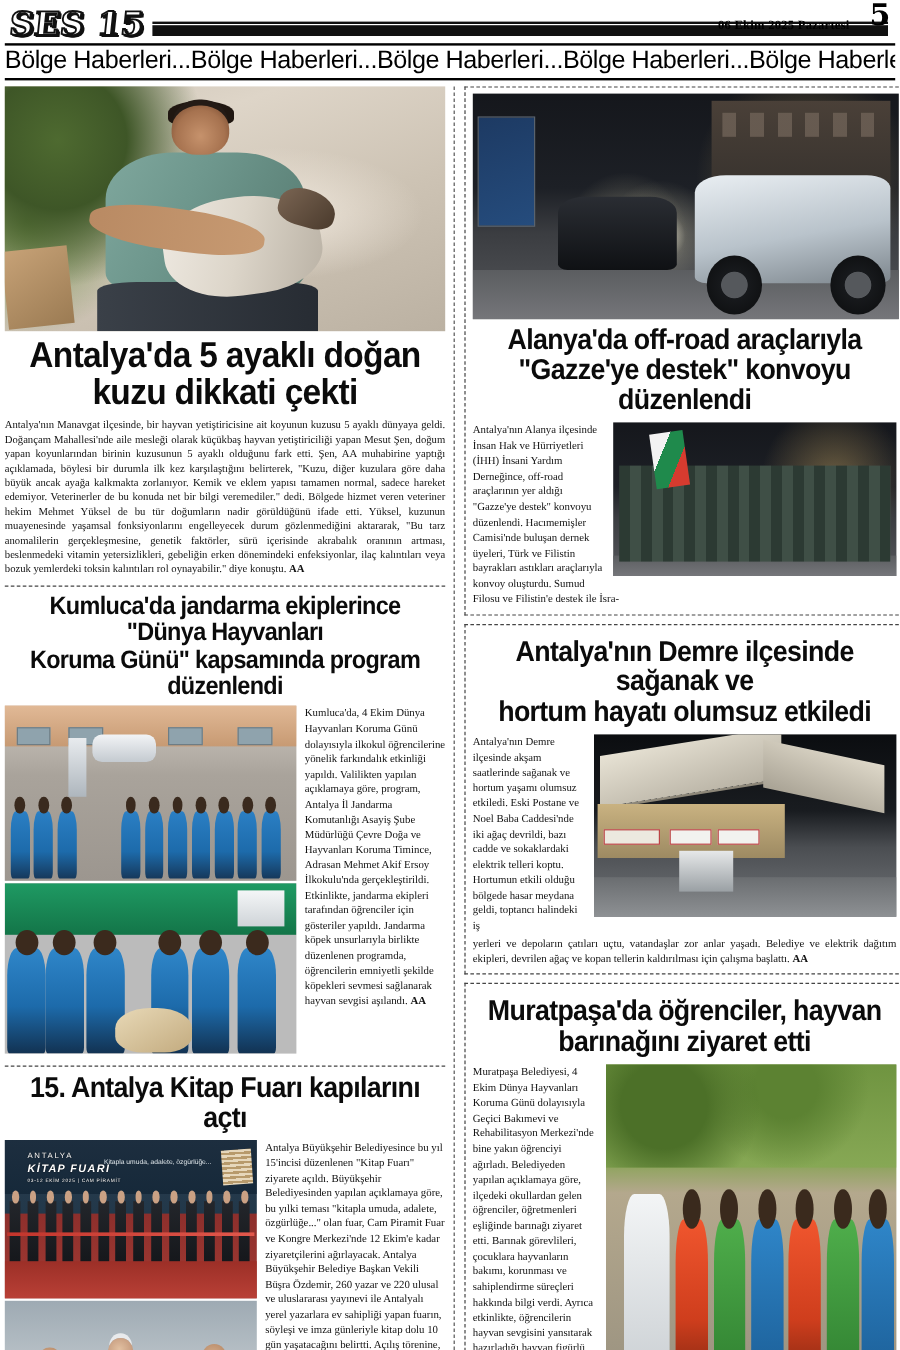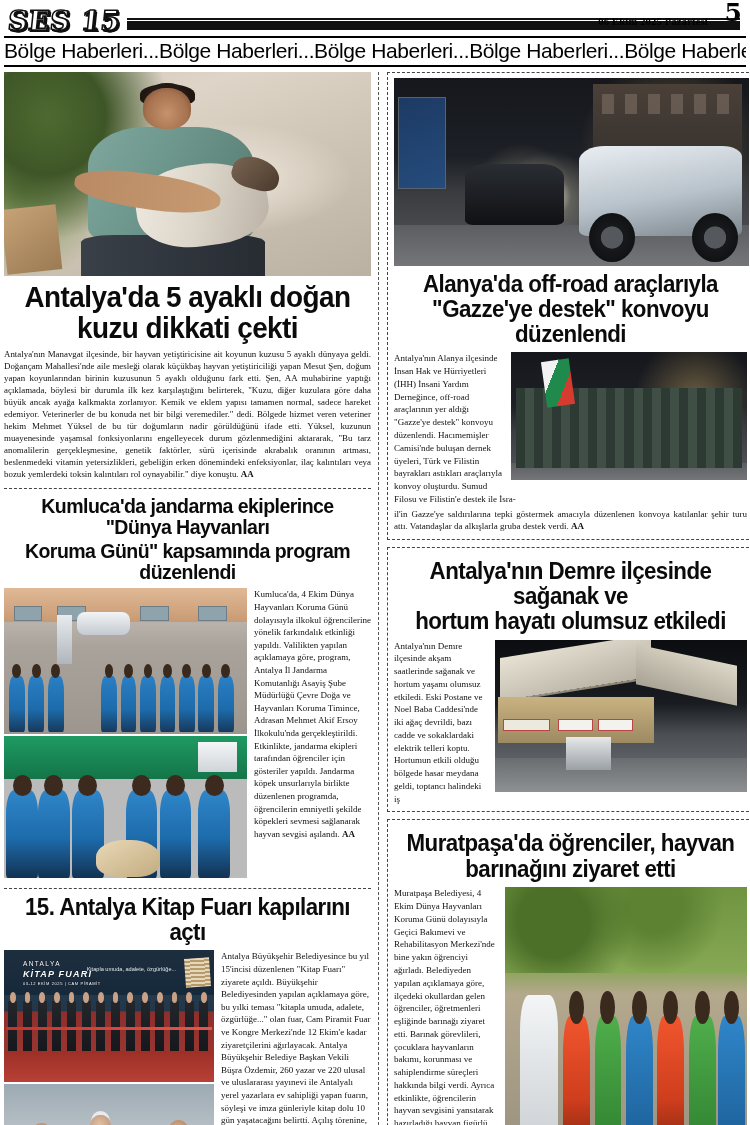--- a/index.html
+++ b/index.html
@@ -614,21 +614,20 @@
           <div class="imgright">
             <div class="photo ph-night" style="width:236px;height:128px;">
               <div class="road" style="height:14%;"></div>
               <div style="position:absolute;left:2%;bottom:10%;width:96%;height:62%;background:repeating-linear-gradient(90deg,#2c3a33 0 4%, #3f4f46 4% 8%);"></div>
               <div style="position:absolute;left:14%;top:6%;width:12%;height:36%;background:linear-gradient(120deg,#f2f2f2 0 33%,#1f8a4c 33% 66%,#d63b2f 66% 100%);transform:rotate(-8deg);"></div>
               <span class="ph-lbl"></span>
             </div>
           </div>
           <div class="body-txt" style="font-size:9px;line-height:1.42;text-align:left;"><span>Antalya'nın Alanya ilçesinde İnsan Hak ve Hürriyetleri (İHH) İnsani Yardım Derneğince, off-road araçlarının yer aldığı "Gazze'ye destek" konvoyu düzenlendi. Hacımemişler Camisi'nde buluşan dernek üyeleri, Türk ve Filistin bayrakları astıkları araçlarıyla konvoy oluşturdu. Sumud Filosu ve Filistin'e destek ile İsra-</span></div>
         </div>
-        <div class="body-txt" style="font-size:9px;line-height:1.42;margin-top:2px;"><span>il'in Gazze'ye saldırılarına tepki göstermek amacıyla düzenlenen konvoya katılanlar şehir turu attı. Vatandaşlar da alkışlarla gruba destek verdi. </span><b>AA</b></div>
       </div>
 
       <div class="dashed-box">
         <div class="hl hl-lg">Antalya'nın Demre ilçesinde sağanak ve</div>
         <div class="hl hl-lg" style="margin-top:-5px;">hortum hayatı olumsuz etkiledi</div>
 
         <div class="clearfix">
           <div class="imgright">
             <div class="photo ph-storm" style="width:252px;height:152px;">
               <div class="canopy"></div>
@@ -637,20 +636,21 @@
               <div class="sign s1"></div>
               <div class="sign s2"></div>
               <div class="sign s3"></div>
               <div class="wet"></div>
               <div class="truckw"></div>
               <span class="ph-lbl">Hortum toptancı halinin çatısını uçurdu</span>
             </div>
           </div>
           <div class="body-txt" style="font-size:9px;line-height:1.42;text-align:left;"><span>Antalya'nın Demre ilçesinde akşam saatlerinde sağanak ve hortum yaşamı olumsuz etkiledi. Eski Postane ve Noel Baba Caddesi'nde iki ağaç devrildi, bazı cadde ve sokaklardaki elektrik telleri koptu. Hortumun etkili olduğu bölgede hasar meydana geldi, toptancı halindeki iş</span></div>
         </div>
+        <div class="body-txt" style="font-size:9px;line-height:1.42;margin-top:2px;"><span>yerleri ve depoların çatıları uçtu, vatandaşlar zor anlar yaşadı. Belediye ve elektrik dağıtım ekipleri, devrilen ağaç ve kopan tellerin kaldırılması için çalışma başlattı. </span><b>AA</b></div>
       </div>
 
       <div class="dashed-box" style="margin-bottom:0;">
         <div class="hl hl-lg">Muratpaşa'da öğrenciler, hayvan</div>
         <div class="hl hl-lg" style="margin-top:-5px;">barınağını ziyaret etti</div>
 
         <div class="clearfix">
           <div class="imgright">
             <div class="photo ph-shelter" style="width:242px;height:268px;">
               <div class="tree"></div>

